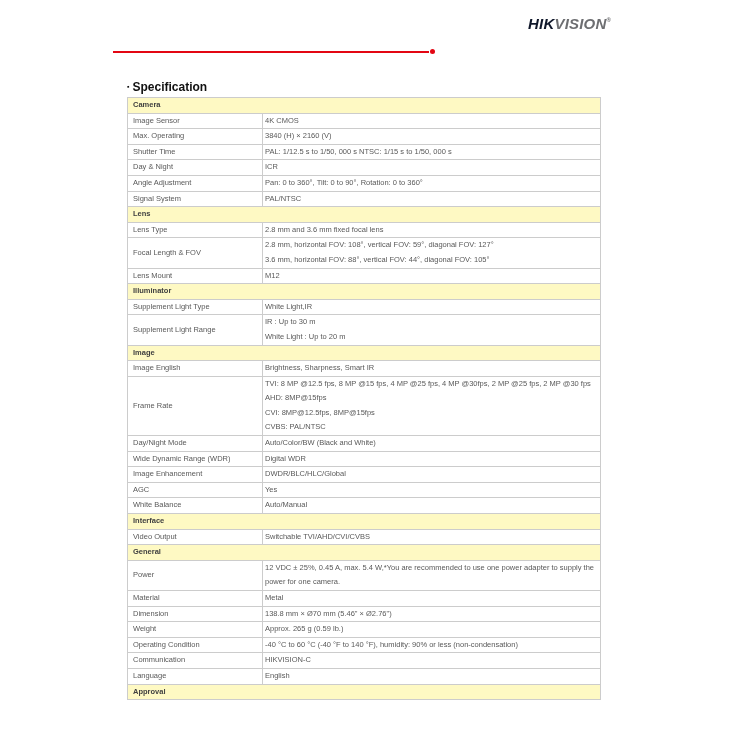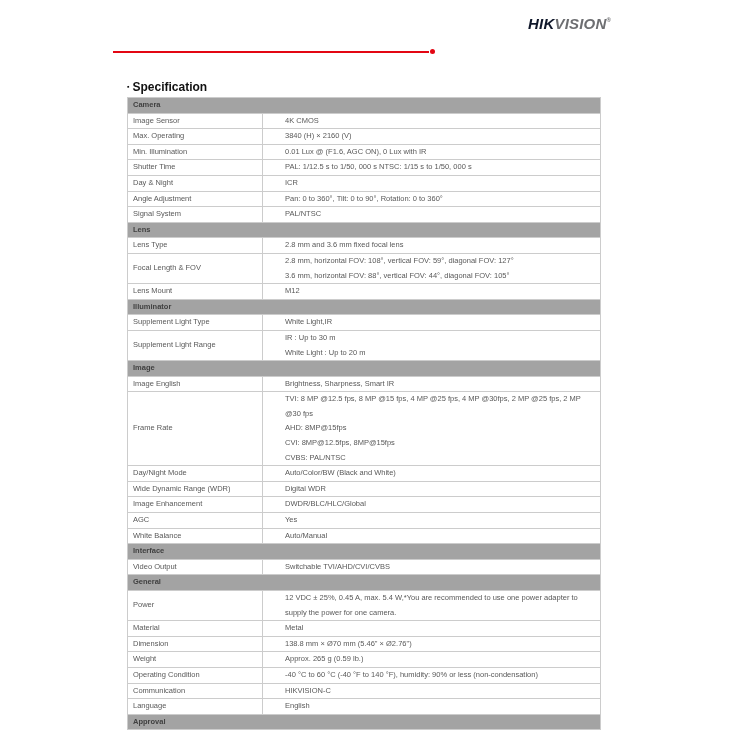--- a/index.html
+++ b/index.html
@@ -29,23 +29,23 @@
   }
   table.spec col.c1{width:135px;}
   table.spec col.c2{width:338px;}
   table.spec td{
     border:1px solid #cccccc;
     padding:0 4px 0 5px;
     line-height:14.6px;
     vertical-align:middle;
     overflow:hidden;
   }
-  table.spec td.value{padding-left:22px;}
+  table.spec td.value{padding-left:2px;}
   table.spec tr.section td{
-    background:#a3a3a3;color:#404040;font-weight:bold;margin-top:12px;
+    background:#fef9c3;color:#404040;font-weight:bold;margin-top:12px;
   }
   table.spec .line{line-height:14.6px;}
 </style>
 </head>
 <body>
 
 <div class="logo">
   <span class="hik">HIK</span><span class="vision">VISION</span><span class="reg">®</span>
 </div>
 
@@ -72,26 +72,20 @@
             <div class="line">4K CMOS</div>
           </td>
         </tr>
         <tr>
           <td class="label">Max. Operating</td>
           <td class="value">
             <div class="line">3840 (H) × 2160 (V)</div>
           </td>
         </tr>
         <tr>
-          <td class="label">Min. Illumination</td>
-          <td class="value">
-            <div class="line">0.01 Lux @ (F1.6, AGC ON), 0 Lux with IR</div>
-          </td>
-        </tr>
-        <tr>
           <td class="label">Shutter Time</td>
           <td class="value">
             <div class="line">PAL: 1/12.5 s to 1/50, 000 s NTSC: 1/15 s to 1/50, 000 s</div>
           </td>
         </tr>
         <tr>
           <td class="label">Day &amp; Night</td>
           <td class="value">
             <div class="line">ICR</div>
           </td>

